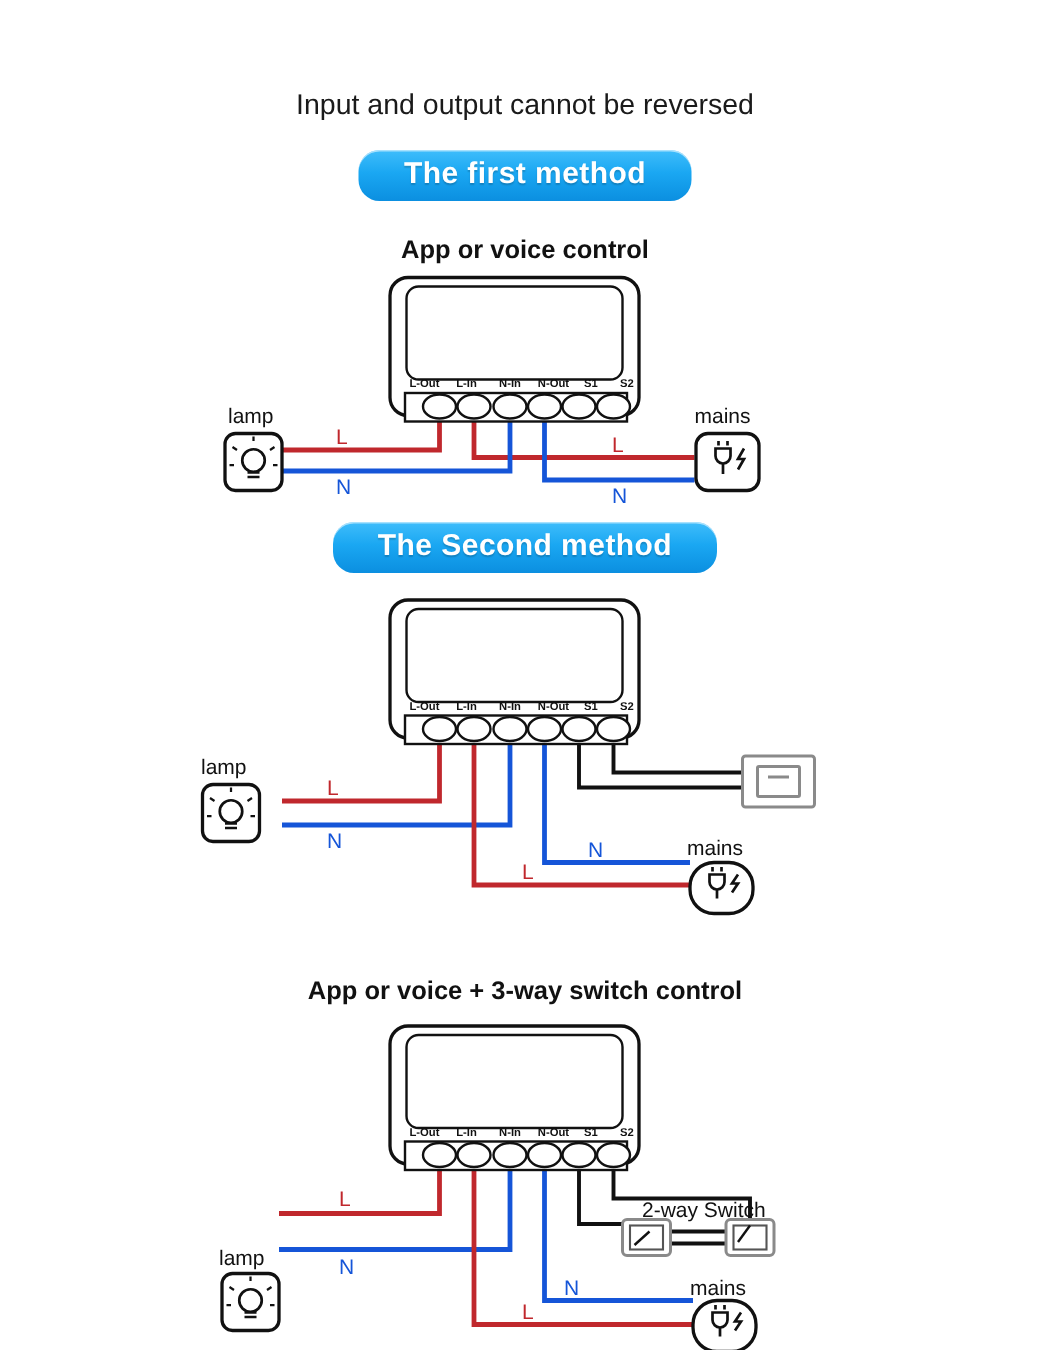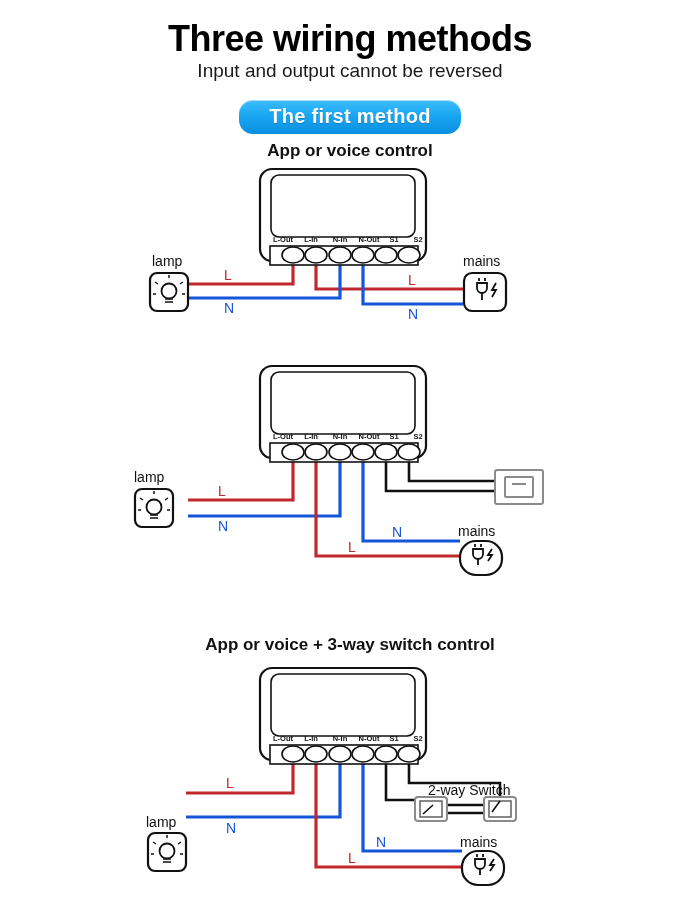--- a/index.html
+++ b/index.html
@@ -18,21 +18,21 @@
   .section{position:absolute;left:0;width:700px;}
   .badge-wrap{width:700px;text-align:center;}
   .badge{
     display:inline-block;padding:5px 30px 6px;border-radius:14px;
     color:#fff;font-size:20px;font-weight:bold;letter-spacing:.3px;
     background:linear-gradient(180deg,#3fbdfb 0%,#1aa7f2 45%,#0b8fe0 100%);
     box-shadow:inset 0 1px 0 rgba(255,255,255,.55);
     text-shadow:0 1px 1px rgba(0,0,0,.18);
   }
   .sec-sub{
-    width:700px;text-align:center;margin-top:7px;
+    width:700px;text-align:center;margin-top:23px;
     font-size:17px;font-weight:bold;color:#111;
   }
   .canvas{position:relative;width:700px;}
   svg{display:block;}
 
   .wire-red{stroke:#c0282d;stroke-width:3.2;fill:none;stroke-linecap:butt;stroke-linejoin:miter;}
   .wire-blue{stroke:#1555d8;stroke-width:3.2;fill:none;stroke-linecap:butt;stroke-linejoin:miter;}
   .wire-black{stroke:#111;stroke-width:2.6;fill:none;stroke-linecap:butt;stroke-linejoin:miter;}
   .lbl-red{fill:#c0282d;font-size:14px;font-family:"Liberation Sans",sans-serif;}
   .lbl-blue{fill:#1555d8;font-size:14px;font-family:"Liberation Sans",sans-serif;}
@@ -40,21 +40,20 @@
   .lbl-term{fill:#111;font-size:7.5px;font-weight:bold;font-family:"Liberation Sans",sans-serif;}
   .outline{fill:#fff;stroke:#111;stroke-width:2.2;}
   .outline-thin{fill:#fff;stroke:#111;stroke-width:1.6;}
   .gray-box{fill:#fff;stroke:#8a8a8a;stroke-width:2;}
 </style>
 </head>
 <body>
 
 <div id="page">
 
-  <div class="title">Three wiring methods</div>
   <div class="subtitle">Input and output cannot be reversed</div>
 
   <div class="section" style="top:100px;">
     <div class="badge-wrap">
       <span class="badge">The first method</span>
     </div>
     <div class="sec-sub">App or voice control</div>
 
     <div class="canvas">
     <svg width="700" height="165" viewBox="0 0 700 165">
@@ -105,20 +104,23 @@
 
       <text class="lbl-red" x="224" y="119">L</text>
       <text class="lbl-blue" x="224" y="152">N</text>
       <text class="lbl-red" x="408" y="124">L</text>
       <text class="lbl-blue" x="408" y="158">N</text>
     </svg>
     </div>
   </div>
 
   <div class="section" style="top:348px;">
+    <div class="badge-wrap">
+      <span class="badge">The Second method</span>
+    </div>
 
     <div class="canvas">
     <svg width="700" height="235" viewBox="0 0 700 235">
 
       <path class="wire-red" d="M293,108 L293,152 L188,152"></path>
 
       <path class="wire-blue" d="M340,108 L340,168 L188,168"></path>
 
       <path class="wire-red" d="M316,108 L316,208 L460,208"></path>
 

